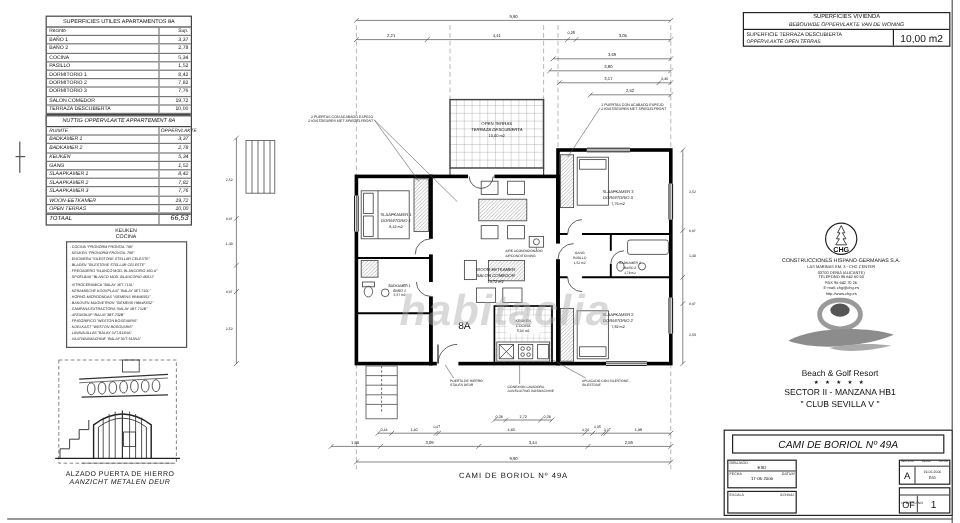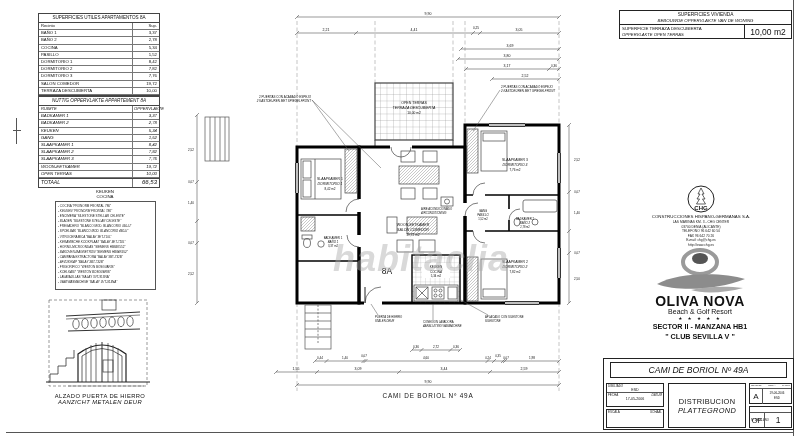--- a/index.html
+++ b/index.html
@@ -37,21 +37,21 @@
   .surf-row .lbl .es { font-size:4.4px; line-height:5.4px; }
   .surf-row .lbl .nl { font-size:4.2px; line-height:5.2px; font-style:italic; }
   .surf-row .val { width:46px; display:flex; align-items:center; justify-content:center; font-size:8.5px; }
   
   .company { position:absolute; left:636px; top:184px; width:130px; text-align:center; }
   .co-name { font-size:4.4px; line-height:6px; white-space:nowrap; }
   .co-line { font-size:3.3px; line-height:4.6px; color:#222; white-space:nowrap; }
   .resort-name { font-size:14px; font-weight:bold; letter-spacing:.5px; text-align:center; white-space:nowrap; }
   .resort-tag { font-size:7px; text-align:center; white-space:nowrap; }
   .resort-stars { font-size:4.6px; letter-spacing:2px; text-align:center; white-space:nowrap; }
-  .resort-line { font-size:7.2px; line-height:10px; text-align:center; white-space:nowrap;font-weight:bold; }
+  .resort-line { font-size:7.2px; line-height:10px; text-align:center; white-space:nowrap; }
   
   .tblock { position:absolute; left:603px; top:358px; width:191px; height:72px; border:1.2px solid #222; background:#fff; }
   .tb-box { position:absolute; border:1px solid #222; background:#fff; }
   .street { font-style:italic; font-size:8.6px; display:flex; align-items:center; justify-content:center; height:100%; white-space:nowrap; }
   .tb-tiny { font-size:3px; color:#222; }
   .tb-val { font-size:3.6px; }
   .maintitle { text-align:center; }
   .maintitle .es { font-size:7.4px; line-height:9px; letter-spacing:.3px; }
   .maintitle .nl { font-size:7.4px; line-height:9px; font-style:italic; letter-spacing:.3px; }
   
@@ -565,21 +565,20 @@
     <div class="co-line">E-mail: chg@chg.es</div>
     <div class="co-line">http://www.chg.es</div>
   </div>
 
   <svg class="abs" style="left:653px;top:248px;" width="95" height="46" viewBox="0 0 95 46">
     <ellipse cx="47" cy="14" rx="17" ry="12" fill="none" stroke="#9a9a9a" stroke-width="4"></ellipse>
     <ellipse cx="47" cy="10.5" rx="8" ry="5.5" fill="#555"></ellipse>
     <path d="M4,36 C25,24 70,24 92,31 C65,42 25,44 4,36 Z" fill="#8c8c8c"></path>
     <path d="M38,42 C55,38 75,38 90,40 C72,45 50,46 38,42 Z" fill="#aaa"></path>
   </svg>
-  <div class="abs resort-name" style="left:620px;top:293px;width:160px;">OLIVA NOVA</div>
   <div class="abs resort-tag" style="left:620px;top:308px;width:160px;">Beach &amp; Golf Resort</div>
   <div class="abs resort-stars" style="left:620px;top:316px;width:160px;">★ ★ ★ ★ ★</div>
   <div class="abs resort-line" style="left:610px;top:322px;width:180px;">SECTOR II - MANZANA HB1</div>
   <div class="abs resort-line" style="left:610px;top:332px;width:180px;">" CLUB SEVILLA V "</div>
 
   <div class="tblock">
     <div class="tb-box" style="left:6px;top:3px;width:177px;height:16px;">
       <div class="street">CAMI DE BORIOL Nº 49A</div>
     </div>
     <div class="tb-box" style="left:2px;top:24px;width:58px;height:24px;">
@@ -592,24 +591,20 @@
         <span class="tb-tiny" style="font-style:italic;">DATUM</span>
       </div>
       <div class="tb-val" style="text-align:center;">17-05-2006</div>
     </div>
     <div class="tb-box" style="left:2px;top:50px;width:58px;height:19px;">
       <div style="display:flex;justify-content:space-between;padding:0 1px;">
         <span class="tb-tiny">ESCALA</span>
         <span class="tb-tiny" style="font-style:italic;">SCHAAL</span>
       </div>
     </div>
-    <div class="tb-box maintitle" style="left:64px;top:24px;width:78px;height:45px;display:flex;flex-direction:column;justify-content:center;">
-      <div class="es">DISTRIBUCION</div>
-      <div class="nl">PLATTEGROND</div>
-    </div>
     <div class="tb-box" style="left:145px;top:24px;width:43px;height:21px;">
       <div style="display:flex;justify-content:space-between;border-bottom:1px solid #555;padding:0 1px;height:5px;">
         <span class="tb-tiny" style="font-size:2.2px;">REVISION</span>
         <span class="tb-tiny" style="font-size:2.2px;">FECHA</span>
         <span class="tb-tiny" style="font-size:2.2px;font-style:italic;">DATUM</span>
       </div>
       <div style="display:flex;height:15px;">
         <div style="width:13px;border-right:1px solid #555;display:flex;align-items:center;justify-content:center;font-size:8px;">A</div>
         <div style="flex:1;text-align:center;">
           <div style="font-size:2.9px;line-height:5px;margin-top:2px;">19-06-2006</div>

